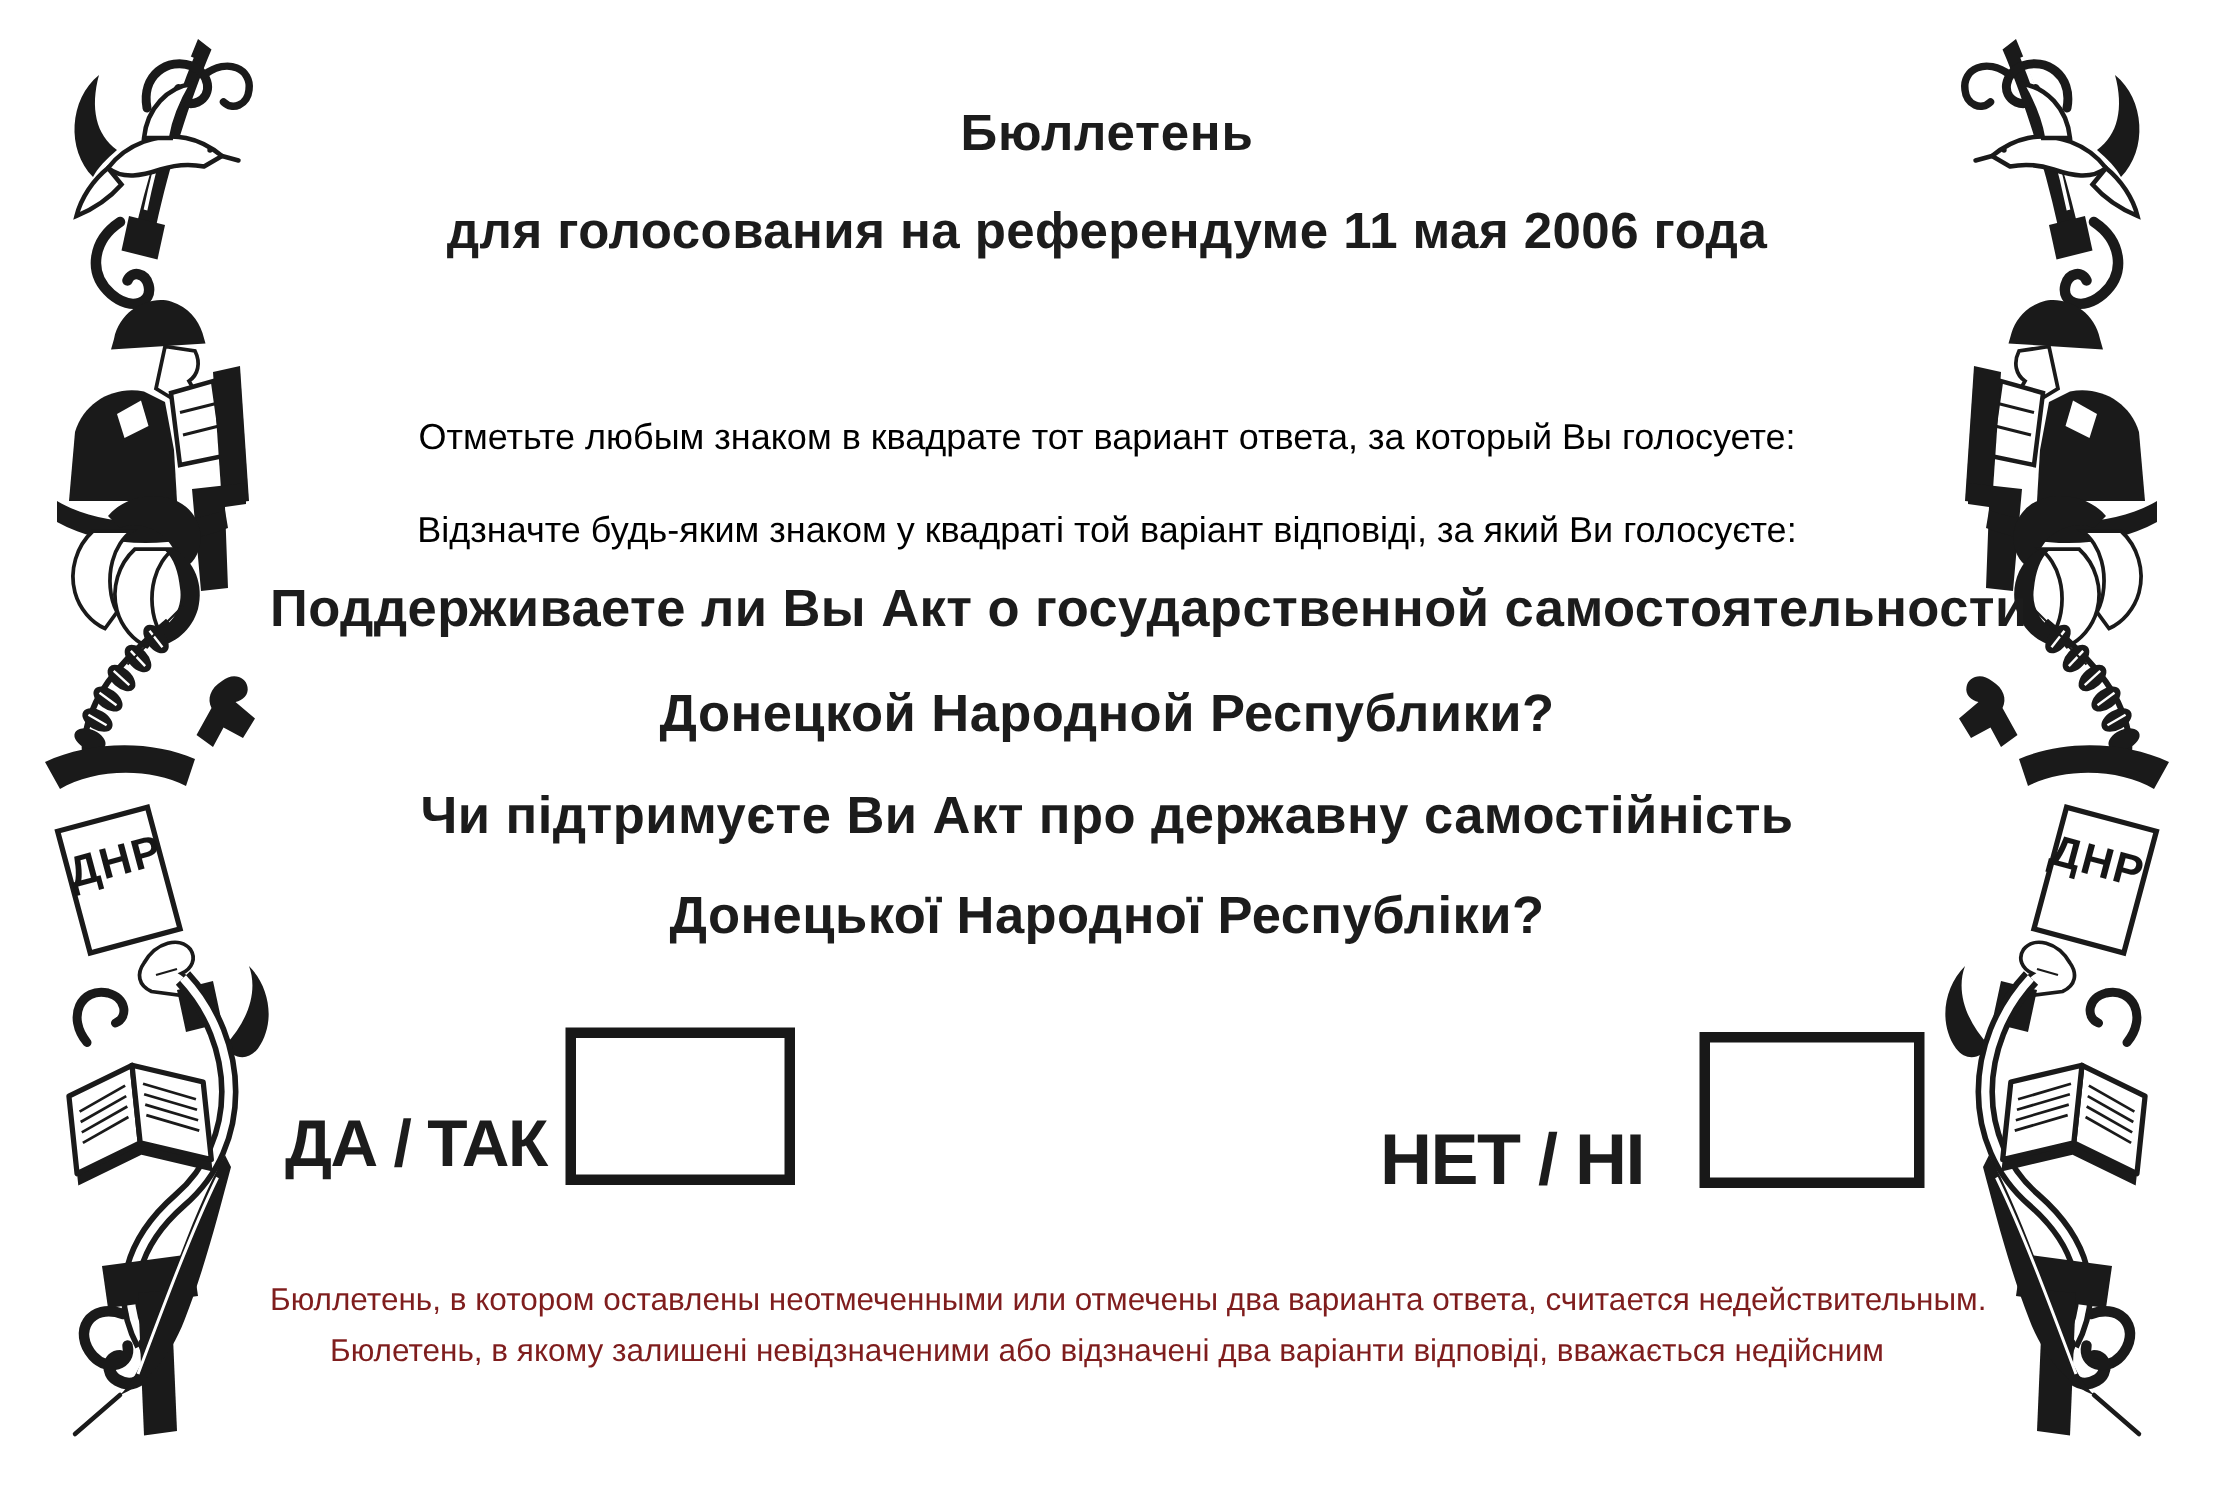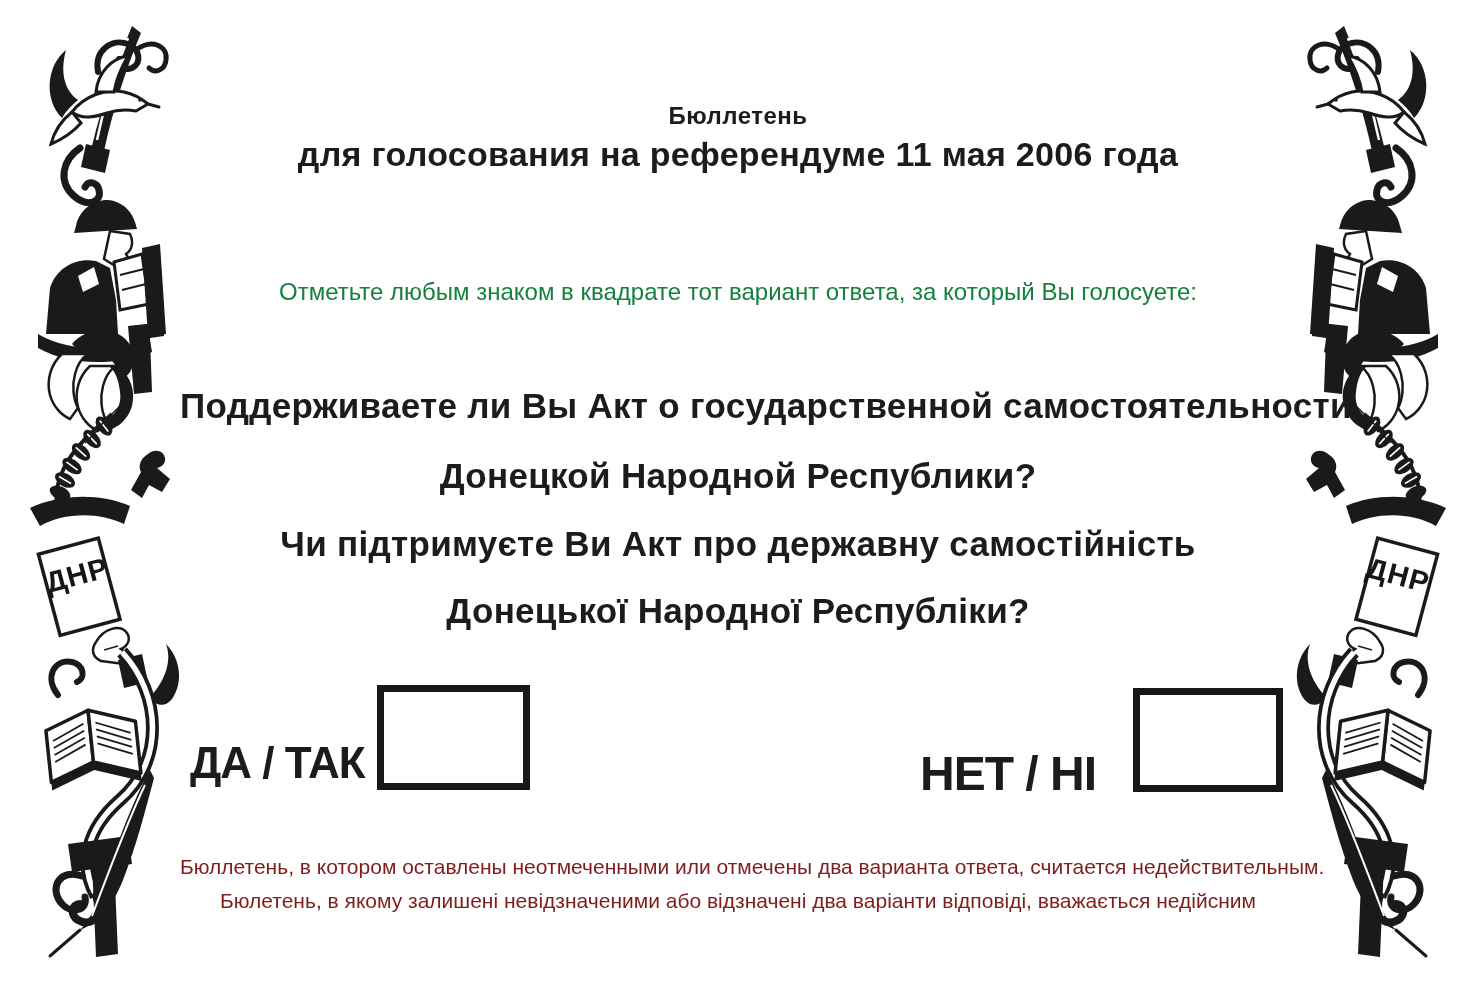--- a/index.html
+++ b/index.html
@@ -2,23 +2,23 @@
 <html><head>
 <meta charset="utf-8">
 <style>
   html,body{margin:0;padding:0;background:#e8e8e8;}
   .page{
     position:relative;width:1476px;height:996px;background:#ffffff;
     font-family:"Liberation Sans",sans-serif;color:#1c1c1c;overflow:hidden;
   }
   .line{position:absolute;left:180px;right:180px;text-align:center;white-space:nowrap;line-height:1;}
   .bold{font-weight:700;}
-  .title{font-size:24px;letter-spacing:.5px;margin-top:32px;}
+  .title{font-size:34px;letter-spacing:.5px;}
   .subtitle{font-size:34px;letter-spacing:.3px;}
-  .instr{font-size:24px;font-weight:400;color:#15803d;}
+  .instr{font-size:24px;font-weight:400;color:#000000;}
   .question{font-size:35px;letter-spacing:.3px;}
   .fine{font-size:21px;font-weight:400;color:#7f1d1d;}
   .answer-label{position:absolute;font-weight:700;font-size:44px;letter-spacing:-1px;line-height:1;}
   .box{position:absolute;background:#fff;border:7px solid #181818;box-sizing:border-box;}
   .ornament{position:absolute;top:0;width:210px;height:996px;}
   .ornament.left{left:0;}
   .ornament.right{right:0;transform:scaleX(-1);}
   .dnr-label{
     position:absolute;width:64px;height:34px;line-height:34px;text-align:center;
     font-weight:700;font-size:29px;color:#161616;letter-spacing:1px;
@@ -160,20 +160,21 @@
   <svg class="ornament right" viewBox="0 0 210 996">
       <use href="#orn"></use>
     </svg>
 
   <span class="dnr-label dnr-left">ДНР</span>
   <span class="dnr-label dnr-right">ДНР</span>
 
   <div class="line title bold" style="top:72px">Бюллетень</div>
   <div class="line subtitle bold" style="top:137px">для голосования на референдуме 11 мая 2006 года</div>
   <div class="line instr" style="top:280px">Отметьте любым знаком в квадрате тот вариант ответа, за который Вы голосуете:</div>
+  <div class="line instr" style="top:342px">Відзначте будь-яким знаком у квадраті той варіант відповіді, за який Ви голосуєте:</div>
   <div class="line question bold" style="top:388px">Поддерживаете ли Вы Акт о государственной самостоятельности</div>
   <div class="line question bold" style="top:458px">Донецкой Народной Республики?</div>
   <div class="line question bold" style="top:526px">Чи підтримуєте Ви Акт про державну самостійність</div>
   <div class="line question bold" style="top:593px">Донецької Народної Республіки?</div>
 
   <div class="answer-label" style="left:190px;top:741px">ДА / ТАК</div>
   <div class="box" style="left:377px;top:685px;width:153px;height:105px"></div>
   <div class="answer-label" style="left:920px;top:750px;font-size:48px">НЕТ / НІ</div>
   <div class="box" style="left:1133px;top:688px;width:150px;height:104px"></div>
 

